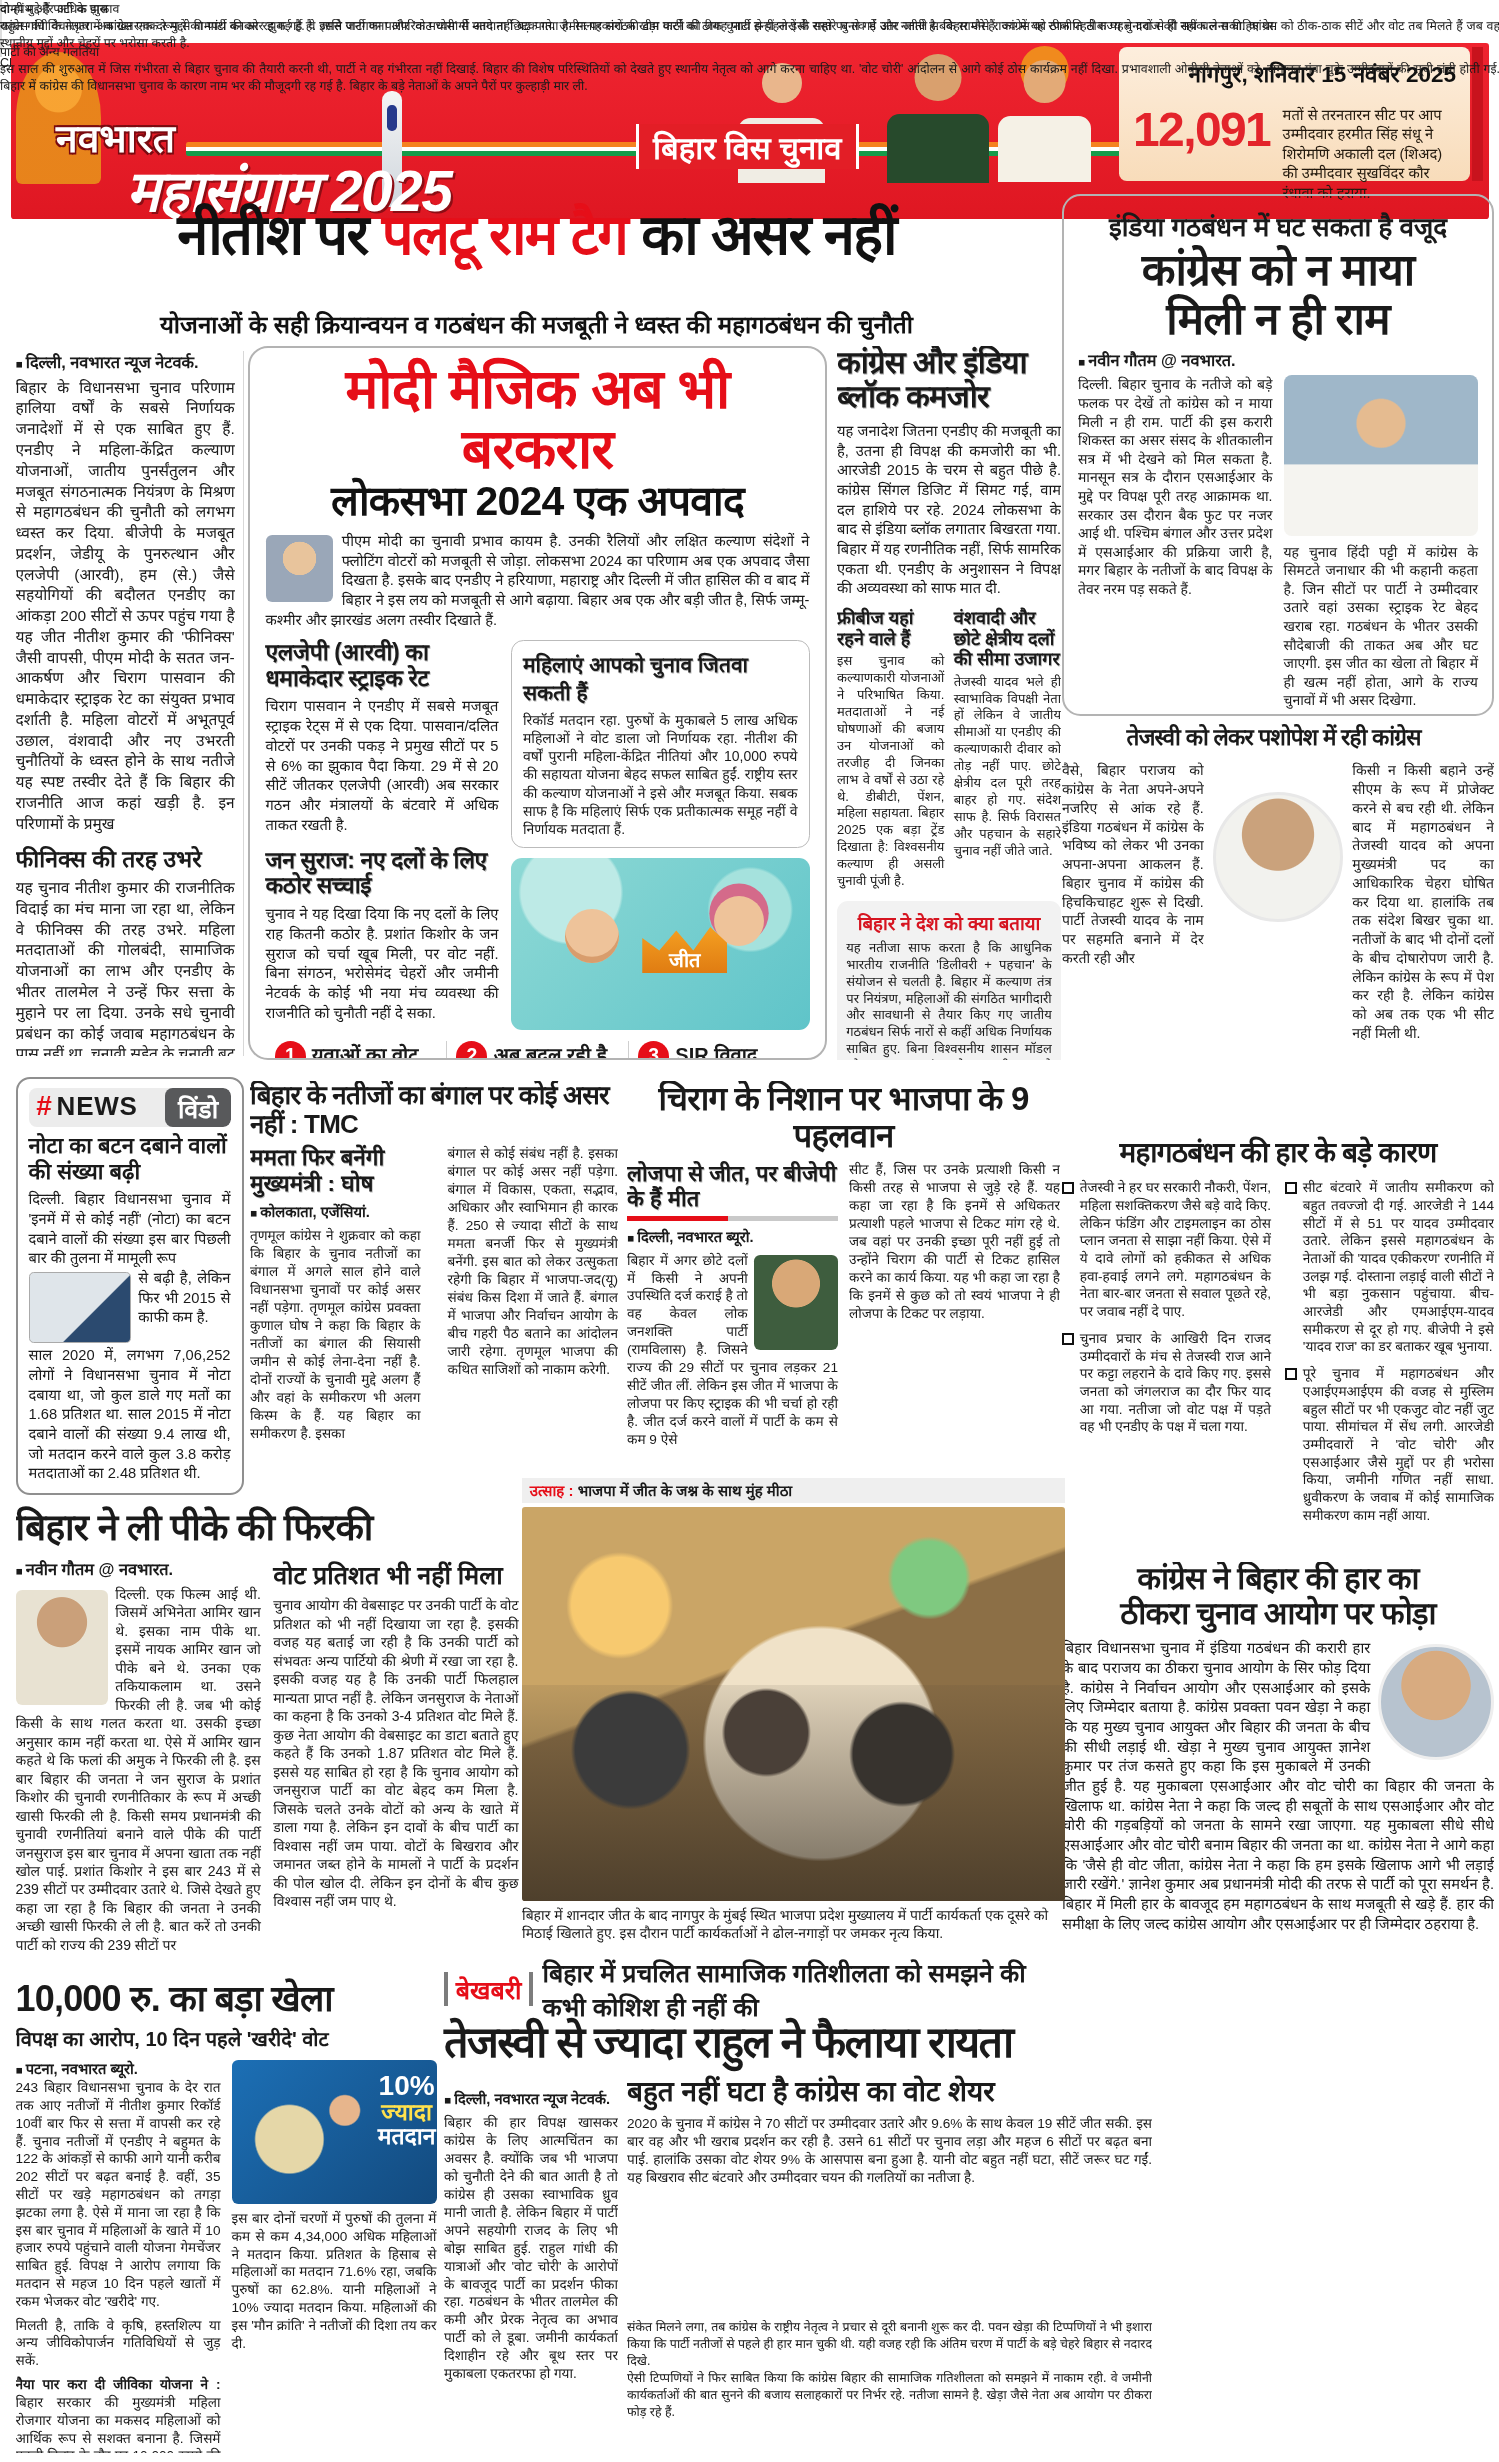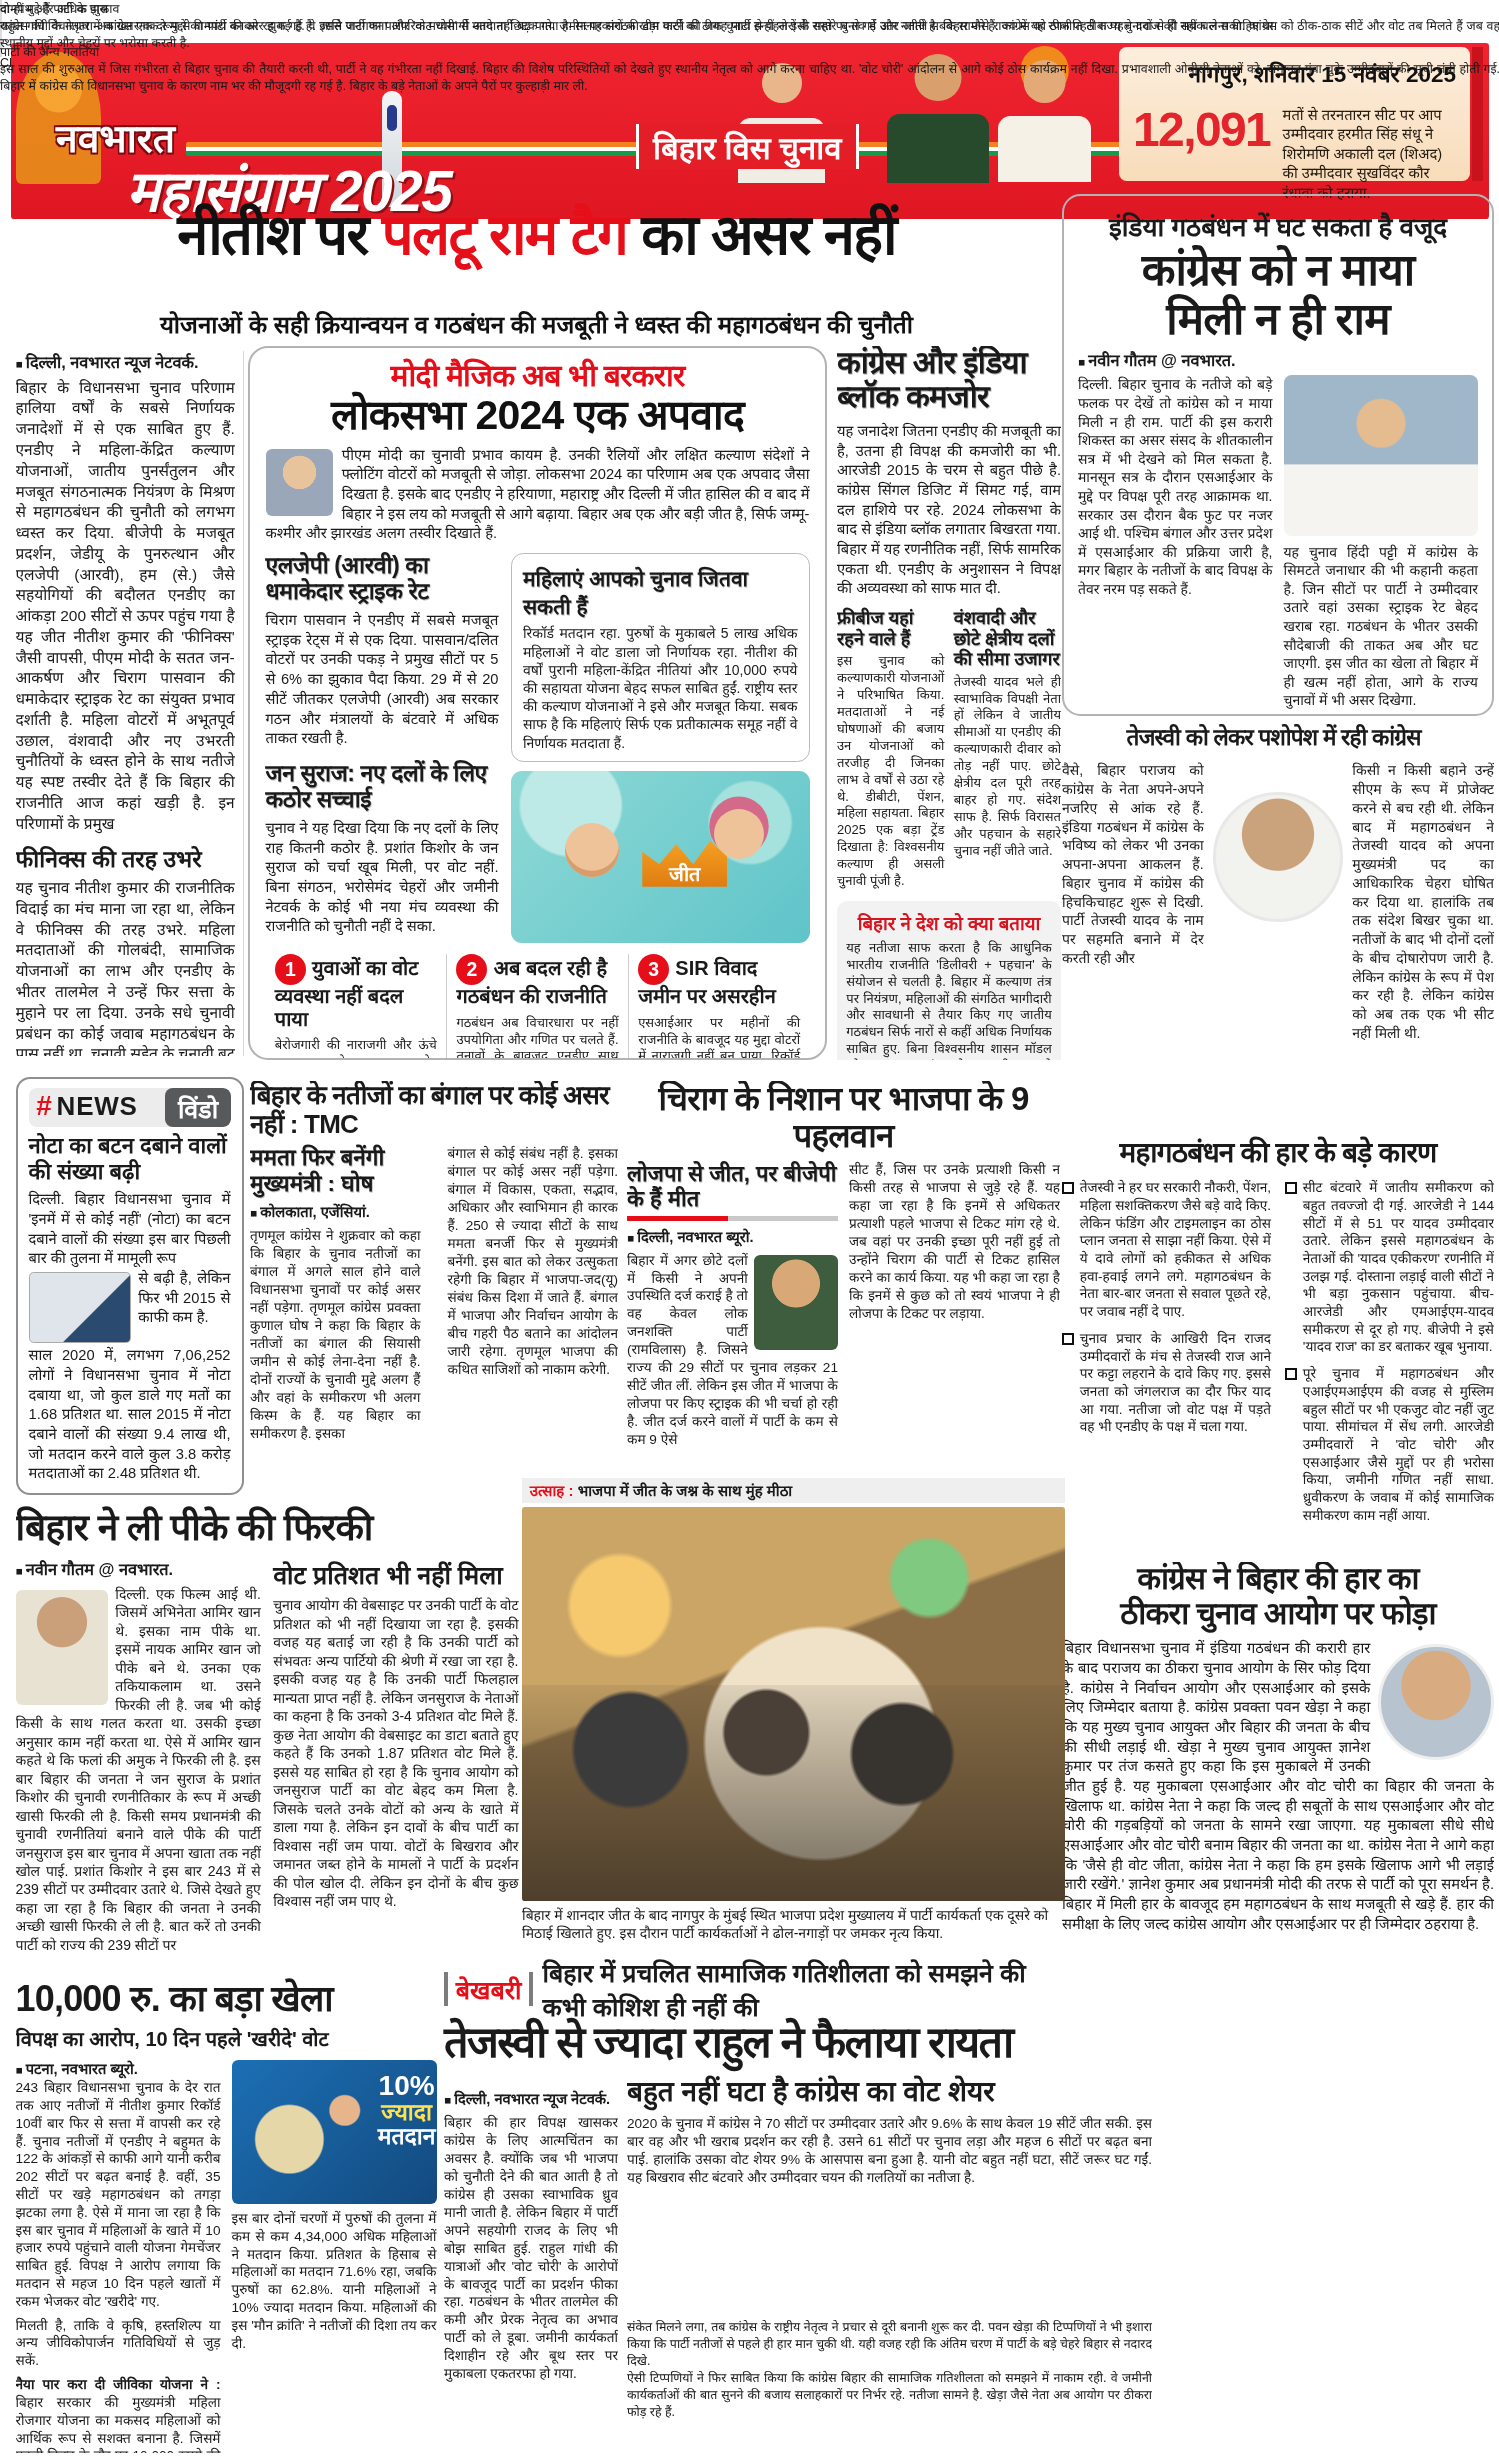--- a/index.html
+++ b/index.html
@@ -36,21 +36,21 @@
   .lead-h { left:15.5px; top:194px; width:1042px; text-align:center; font-size:56px; font-weight:bold; white-space:nowrap; letter-spacing:-1.6px; color:#111; }
   .lead-sub { left:15.5px; top:307px; width:1042px; text-align:center; font-size:24px; font-weight:bold; white-space:nowrap; color:#111; }
   .byline { font-weight:bold; font-size:16.3px; margin-bottom:4.7px; }
   .sq-b:before { content:"■ "; font-size:11.6px; }
   .body-t { font-size:14.7px; line-height:1.34; }
   
   .leftcol { left:15.5px; top:351px; width:228px; height:705px; overflow:hidden; border-right:0.8px solid #d8d8d8; padding-right:7.8px; }
   .subhead30 { font-size:23px; font-weight:bold; line-height:1.15; margin:11px 0 6.2px; }
   
   .modibox { left:248px; top:346px; width:579px; height:714px; border:2.3px solid #b3b3b3; border-radius:20px; padding:12.4px 15.5px; overflow:hidden; }
-  .modibox h2.r { text-align:center; font-size:30px; color:#e60e18; font-weight:bold; line-height:1.08; letter-spacing:-0.8px; }
+  .modibox h2.r { text-align:center; font-size:55px; color:#e60e18; font-weight:bold; line-height:1.08; letter-spacing:-0.8px; }
   .modibox h2.b { text-align:center; font-size:41px; color:#111; font-weight:bold; line-height:1.1; letter-spacing:-0.8px; margin-bottom:7.8px; }
   .modi-photo { float:left; width:67px; height:67px; border-radius:6.2px; margin:3.1px 9.3px 3.1px 0;
       background:radial-gradient(circle at 50% 35%, #e8c49c 0 30%, #9aa7b8 31% 100%); }
   .twocol { display:flex; gap:12.4px; margin-top:9.3px; }
   .col-l { width:233px; flex:none; }
   .col-r { flex:1; }
   .h-sec { font-size:23px; font-weight:bold; line-height:1.12; margin-bottom:6.2px; letter-spacing:-0.4px; text-shadow:0.8px 0.8px 0 #bbb; }
   .womenbox { border:1.6px solid #bbb; border-radius:12.4px; padding:9.3px 11px; }
   .womenbox h3 { font-size:21px; font-weight:bold; margin-bottom:4.7px; text-shadow:0.8px 0.8px 0 #bbb; }
   .cartoon { margin-top:9.3px; height:172px; border-radius:11px; position:relative; overflow:hidden;

